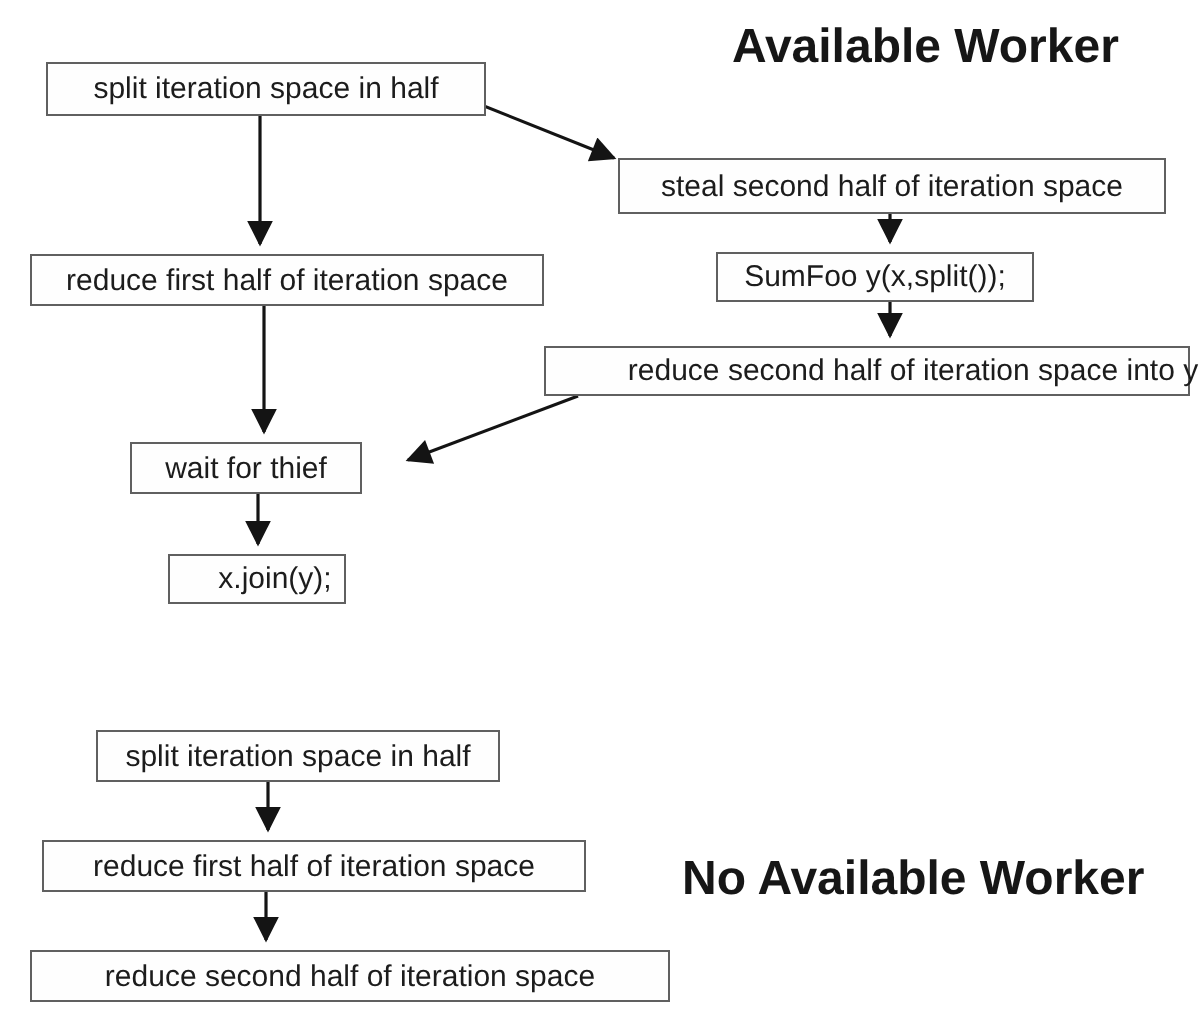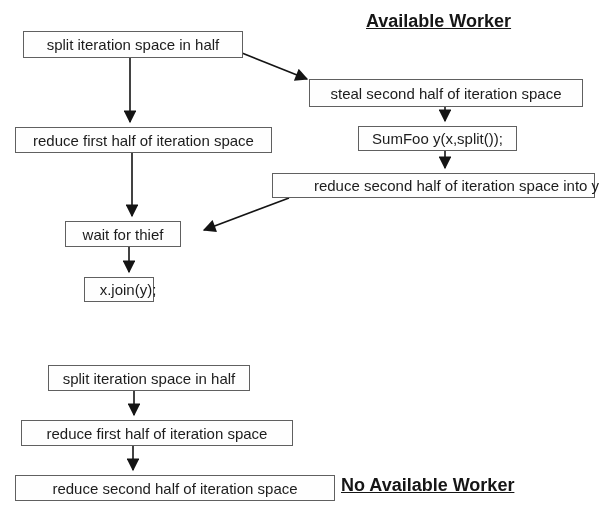--- a/index.html
+++ b/index.html
@@ -32,26 +32,25 @@
     align-items: center;
     justify-content: center;
     font-size: 15px;
     line-height: 1;
     color: #1c1c1c;
     white-space: nowrap;
     text-align: center;
   }
   .section-title {
     position: absolute;
-    font-size: 18px;
+    font-size: 24px;
     font-weight: bold;
     color: #161616;
     white-space: nowrap;
     line-height: 1;
-    text-decoration: underline;
   }
 </style>
 </head>
 <body>
 
 <div class="canvas">
 
   <svg class="arrows" viewBox="0 0 600 512" xmlns="http://www.w3.org/2000/svg" aria-hidden="true">
     <defs>
       <marker id="ah" viewBox="0 0 10 10" refX="9" refY="5" markerWidth="9" markerHeight="8" orient="auto">
@@ -75,35 +74,35 @@
       <line x1="129" y1="247" x2="129" y2="272" marker-end="url(#ah)"></line>
 
       <line x1="134" y1="391" x2="134" y2="415" marker-end="url(#ah)"></line>
 
       <line x1="133" y1="446" x2="133" y2="470" marker-end="url(#ah)"></line>
     </g>
   </svg>
 
   <div class="section-title" style="left:366px; top:12px;">Available Worker</div>
 
-  <div class="section-title" style="left:341px; top:428px;margin-top:48px;">No Available Worker</div>
+  <div class="section-title" style="left:341px; top:428px;">No Available Worker</div>
 
   <div class="node" style="left:23px;  top:31px;  width:220px; height:27px;">split iteration space in half</div>
 
   <div class="node" style="left:309px; top:79px;  width:274px; height:28px;">steal second half of iteration space</div>
 
   <div class="node" style="left:358px; top:126px; width:159px; height:25px;">SumFoo y(x,split());</div>
 
   <div class="node" style="left:15px;  top:127px; width:257px; height:26px;">reduce first half of iteration space</div>
 
   <div class="node" style="left:272px; top:173px; width:323px; height:25px;padding-left:46px;">reduce second half of iteration space into y</div>
 
   <div class="node" style="left:65px;  top:221px; width:116px; height:26px;">wait for thief</div>
 
-  <div class="node" style="left:84px;  top:277px; width:70px;  height:25px;padding-left:18px;">x.join(y);</div>
+  <div class="node" style="left:84px;  top:277px; width:89px;  height:25px;padding-left:18px;">x.join(y);</div>
 
   <div class="node" style="left:48px;  top:365px; width:202px; height:26px;">split iteration space in half</div>
 
   <div class="node" style="left:21px;  top:420px; width:272px; height:26px;">reduce first half of iteration space</div>
 
   <div class="node" style="left:15px;  top:475px; width:320px; height:26px;">reduce second half of iteration space</div>
 
 </div>
 
 </body></html>

